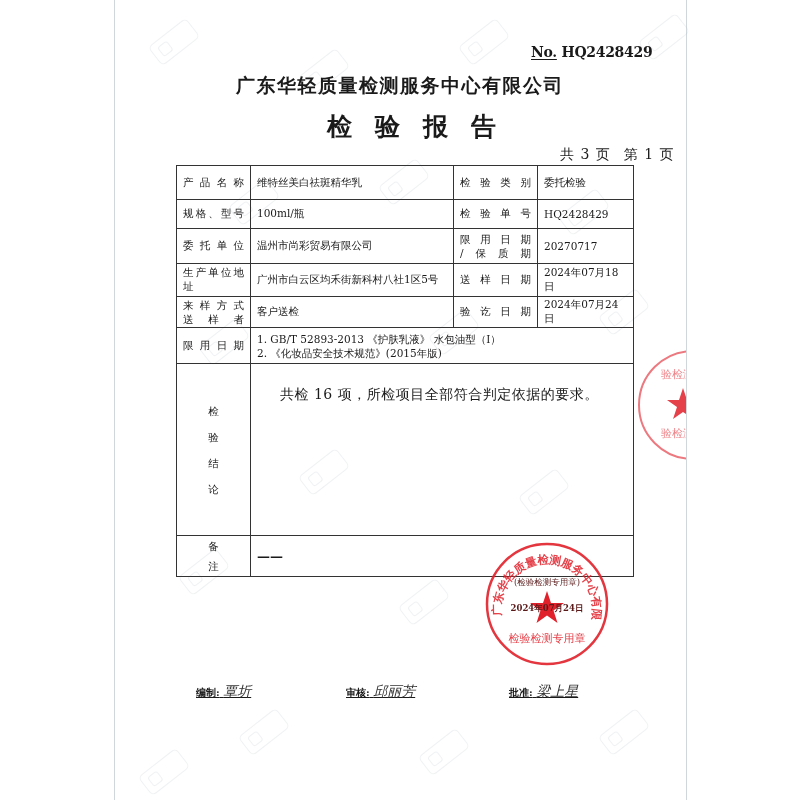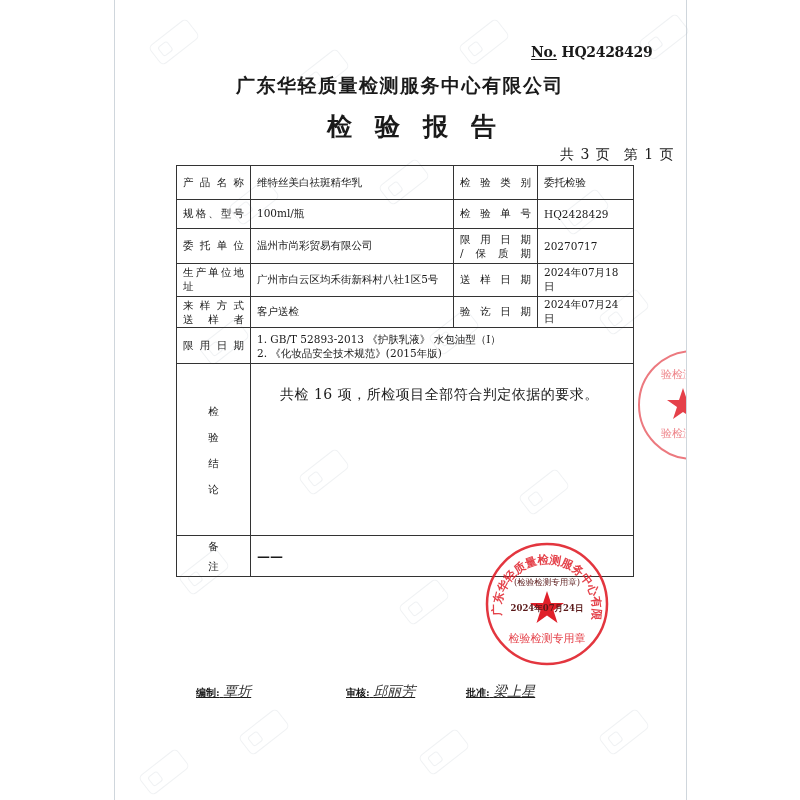--- a/index.html
+++ b/index.html
@@ -162,16 +162,16 @@
 </div>
 
 <div class="sign-row" style="left:196px">
   <span>编制:</span>
   <span class="sig">覃圻</span>
 </div>
 <div class="sign-row" style="left:346px">
   <span>审核:</span>
   <span class="sig">邱丽芳</span>
 </div>
-<div class="sign-row" style="left:466px">
+<div class="sign-row" style="left:509px">
   <span>批准:</span>
   <span class="sig">梁上星</span>
 </div>
 
 </body></html>

